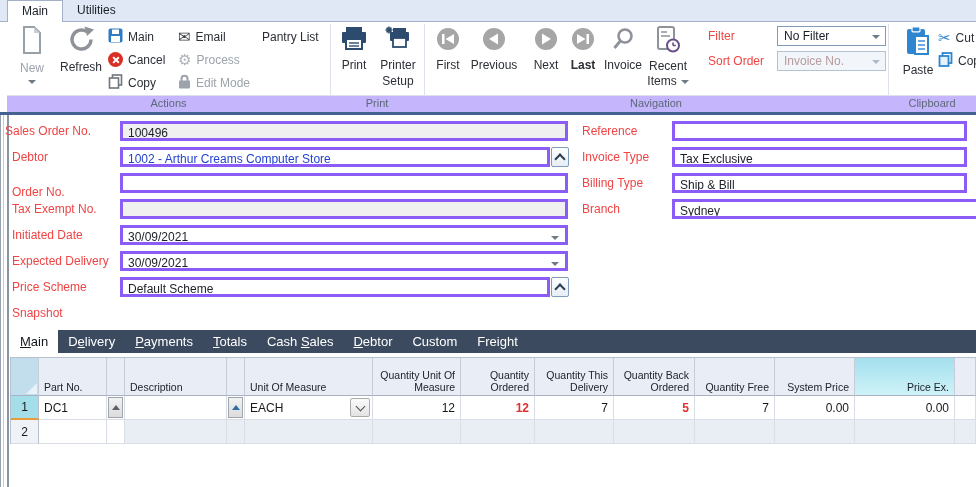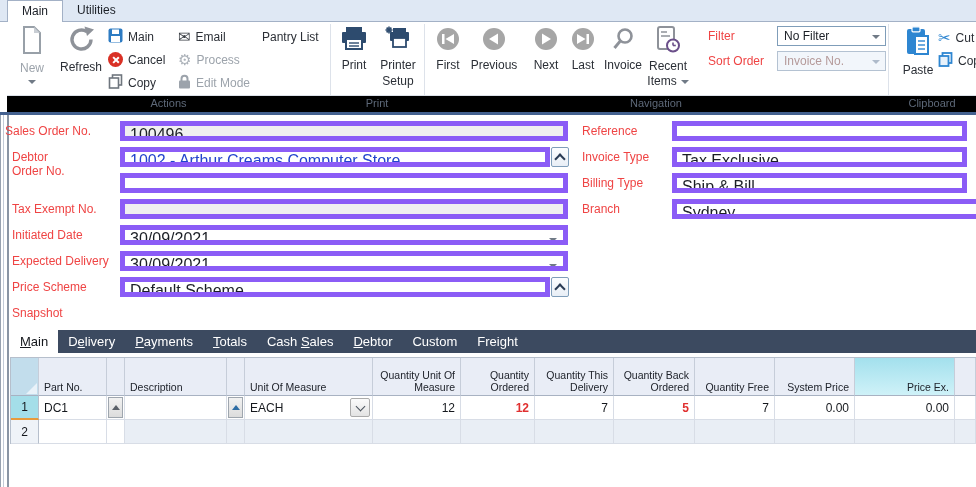--- a/index.html
+++ b/index.html
@@ -7,38 +7,38 @@
        font-family:"Liberation Sans",sans-serif;font-size:12px;color:#1b1f26;}
   .abs{position:absolute;}
   
   .vline{position:absolute;top:0;bottom:0;width:1px;}
   
   .ribbon-tabstrip{position:absolute;left:0;top:0;width:976px;height:22px;background:#DFE8F4;border-bottom:1px solid #A3B1C6;box-sizing:border-box;}
   .rtab{position:absolute;top:0;height:22px;line-height:21px;padding:0 14px;font-size:12px;color:#1b1f26;cursor:default;}
   .rtab.active{background:#fff;border:1px solid #A3B1C6;border-bottom:none;box-sizing:border-box;}
   .ribbon-body{position:absolute;left:0;top:22px;width:976px;height:90px;background:#fff;}
   .gsep{position:absolute;top:24px;height:87px;width:1px;background:#DDE2EA;}
-  .gband{position:absolute;top:95px;height:17px;background:#000000;border-top:1px solid #DCE1E9;box-sizing:border-box;}
+  .gband{position:absolute;top:95px;height:17px;background:#c4b5fd;border-top:1px solid #DCE1E9;box-sizing:border-box;}
   .gband-label{font-size:11px;color:#5D6878;text-align:center;line-height:15px;}
   .rbig{position:absolute;display:flex;flex-direction:column;align-items:center;gap:5px;font-size:12px;color:#2B2F36;text-align:center;cursor:default;}
   .rbig .cap{line-height:13px;}
   .rrow{position:absolute;display:flex;align-items:center;gap:5px;font-size:12px;color:#2B2F36;height:17px;cursor:default;}
   .dim{color:#9CA3AB;}
   .caret{display:inline-block;width:0;height:0;border-left:4px solid transparent;border-right:4px solid transparent;border-top:4px solid #707A86;}
   .cancel-ic{width:15px;height:15px;border-radius:50%;background:#D93025;position:relative;flex:0 0 auto;}
   .cancel-ic:before,.cancel-ic:after{content:"";position:absolute;left:7px;top:3.5px;width:1.8px;height:8px;background:#fff;}
   .cancel-ic:before{transform:rotate(45deg);}  .cancel-ic:after{transform:rotate(-45deg);}
   .uni-ic{line-height:1;flex:0 0 auto;}
   .dd{position:absolute;height:20px;box-sizing:border-box;border:1px solid #7F9DB9;background:#fff;font-size:12px;line-height:18px;padding:0 18px 0 6px;white-space:nowrap;overflow:hidden;}
   .dd .dd-caret{position:absolute;right:5px;top:8px;}
   .dd.disabled{border-color:#B4C2D2;background:#F2F6FB;color:#B59A9A;}
   .ribbon-bottom{position:absolute;left:0;top:112px;width:976px;height:3px;background:#44618F;}
   
   .lbl{position:absolute;font-size:12px;color:#ef4444;line-height:20px;white-space:nowrap;}
-  .fld{position:absolute;height:20px;box-sizing:border-box;border:5px solid #8b5cf6;background:#fff;font-size:16px;line-height:18px;padding:0 5px;white-space:nowrap;overflow:hidden;}
+  .fld{position:absolute;height:20px;box-sizing:border-box;border:3px solid #8b5cf6;background:#fff;font-size:12px;line-height:18px;padding:0 5px;white-space:nowrap;overflow:hidden;}
   .fld.ro{background:#F0F0F0;}
   .fld .dd-caret{position:absolute;right:6px;top:8px;}
   .link{color:#2244CC;text-decoration:underline;cursor:pointer;}
   .sqbtn{position:absolute;width:18px;height:20px;box-sizing:border-box;border:1px solid #7F9DB9;border-radius:2px;background:linear-gradient(#FDFEFF,#E8EEF6);display:flex;align-items:center;justify-content:center;cursor:default;}
   .chev-up{display:inline-block;width:6px;height:6px;border-left:2px solid #2B3C55;border-top:2px solid #2B3C55;transform:rotate(45deg);margin-top:3px;}
   
   .dtabs{position:absolute;left:10px;top:330px;width:966px;height:23px;background:#3C4A60;display:flex;}
   .dtab{color:#fff;font-size:13px;line-height:23px;padding:0 10px;white-space:nowrap;cursor:default;}
   .dtab.active{background:#fff;color:#14171c;}
   .dtab u{text-decoration:underline;}
@@ -200,21 +200,21 @@
   </div>
   <div class="rbig" style="left:527px;top:27px;width:38px;">
     <span>
       <svg width="24" height="24">
           <circle cx="12" cy="12" r="11" fill="#A6A6A6"></circle>
           <polygon points="8,6.5 8,17.5 17,12" fill="#fff"></polygon>
         </svg>
     </span>
     <span class="cap">Next</span>
   </div>
-  <div class="rbig" style="left:566px;top:27px;width:34px;">
+  <div class="rbig" style="left:566px;top:27px;width:34px;font-weight:bold;">
     <span>
       <svg width="24" height="24">
           <circle cx="12" cy="12" r="11" fill="#A6A6A6"></circle>
           <polygon points="6,7 6,17 14.5,12" fill="#fff"></polygon>
           <rect x="15.5" y="7" width="2.5" height="10" fill="#fff"></rect>
         </svg>
     </span>
     <span class="cap">Last</span>
   </div>
   <div class="rbig" style="left:601px;top:27px;width:44px;">
@@ -299,21 +299,21 @@
   <div class="fld ro" style="left:120px;top:121px;width:448px;">100496</div>
 
   <div class="lbl" style="left:12px;top:147px;">Debtor</div>
   <div class="fld" style="left:120px;top:147px;width:430px;">
     <span class="link">1002 - Arthur Creams Computer Store</span>
   </div>
   <div class="sqbtn" style="left:551px;top:147px;">
       <span class="chev-up"></span>
     </div>
 
-  <div class="lbl" style="left:12px;top:161px;">Order No.</div>
+  <div class="lbl" style="left:12px;top:182px;">Order No.</div>
   <div class="fld" style="left:120px;top:173px;width:448px;"></div>
 
   <div class="lbl" style="left:12px;top:199px;">Tax Exempt No.</div>
   <div class="fld ro" style="left:120px;top:199px;width:448px;"></div>
 
   <div class="lbl" style="left:12px;top:225px;">Initiated Date</div>
   <div class="fld" style="left:120px;top:225px;width:448px;">
     <span>30/09/2021</span>
     <span class="dd-caret caret"></span>
   </div>

